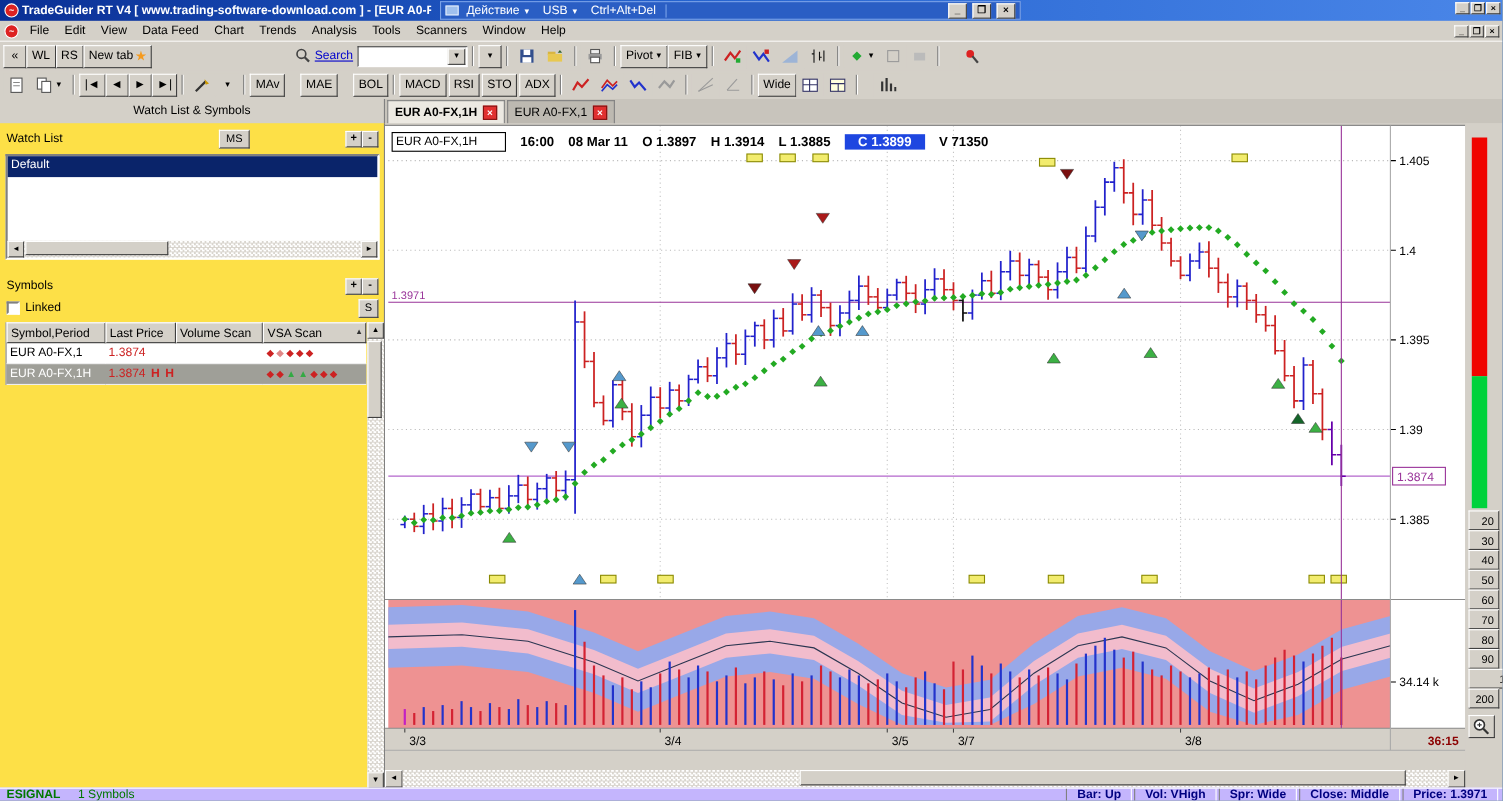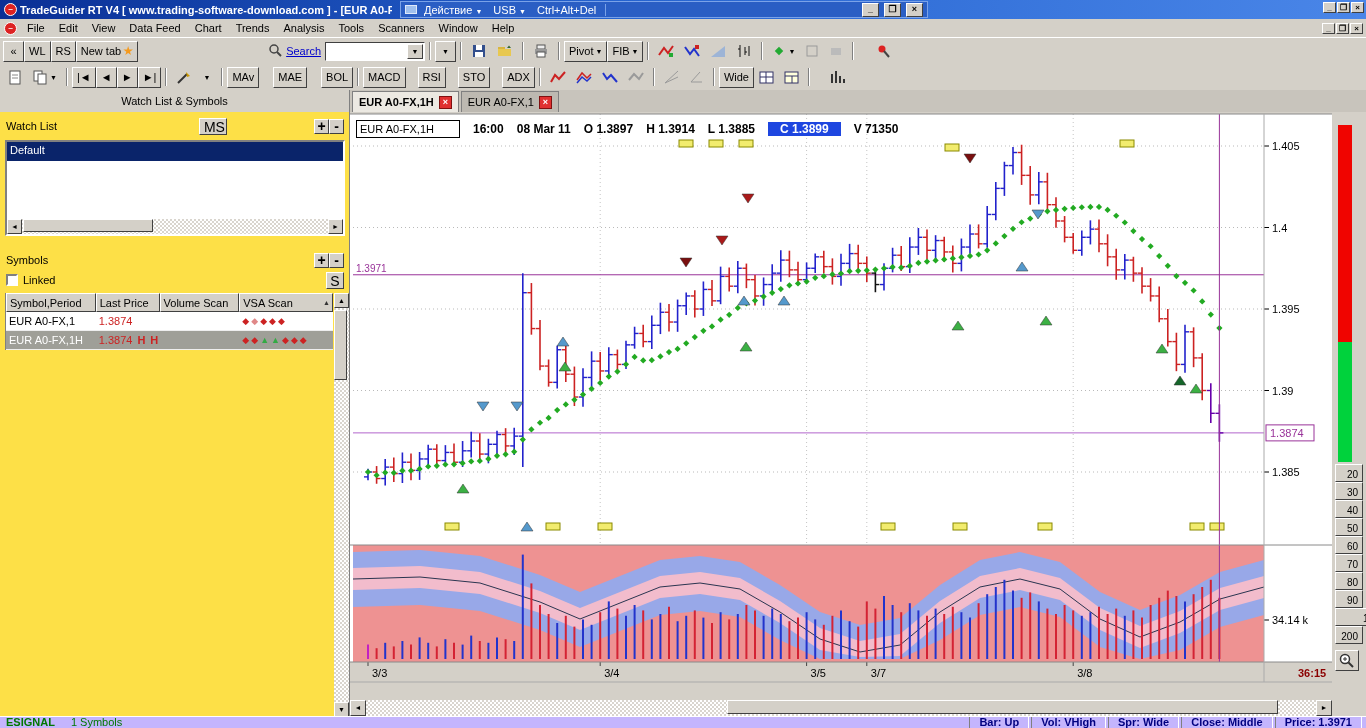--- a/index.html
+++ b/index.html
@@ -50,21 +50,21 @@
   border-right:1px solid #808080}
 .tab{height:21px;display:flex;align-items:center;gap:5px;padding:0 6px;background:#bdb9b1;
   border:1px solid #808080;border-bottom:none;margin-left:2px}
 .tab.active{background:#ece9e2;font-weight:bold}
 .tab-close{width:13px;height:13px;background:#e03030;border:1px solid #801010;color:#fff;
   font-size:9px;line-height:11px;text-align:center;font-weight:bold}
 
 .leftpanel{left:0;top:112px;width:350px;height:604px;background:#fde047;border-right:1px solid #808080}
 .lp-row{position:absolute;left:0;width:350px;height:20px;display:flex;align-items:center;padding:0 6px}
 .xp-btn{background:#d4d0c8;border:1px solid;border-color:#fff #404040 #404040 #fff;
-  font-family:"Liberation Sans",sans-serif;font-size:14px;padding:0 4px;height:17px}
+  font-family:"Liberation Sans",sans-serif;font-size:10px;padding:0 4px;height:17px}
 .xp-btn.sq{width:15px;height:15px;padding:0;line-height:12px;font-weight:bold}
 .listbox{position:absolute;left:5px;top:28px;width:340px;height:96px;background:#fff;
   border:2px solid;border-color:#808080 #fff #fff #808080}
 .lb-item{height:19px;line-height:16px;padding-left:3px}
 .lb-item.sel{background:#0a246a;color:#fff}
 .hscroll{position:absolute;left:0;bottom:0;width:100%;height:15px;background:#ece9e2;display:flex}
 .sb-btn{width:15px;height:15px;background:#d4d0c8;border:1px solid;border-color:#fff #404040 #404040 #fff;
   font-size:7px;text-align:center;line-height:13px;padding:0;flex:none}
 .sb-track{flex:1;position:relative;background:repeating-conic-gradient(#fff 0 25%,#d9d5ce 0 50%) 0 0/4px 4px}
 .sb-thumb{position:absolute;top:0;height:13px;background:#d4d0c8;border:1px solid;border-color:#fff #404040 #404040 #fff}
@@ -297,21 +297,21 @@
     <button class="tb-btn flat">
         <span class="caret">▼</span>
       </button>
     <div class="tb-sep"></div>
     <div style="display:flex;gap:14px">
         <button class="tb-btn">MAv</button>
         <button class="tb-btn">MAE</button>
         <button class="tb-btn">BOL</button>
       </div>
     <div class="tb-sep"></div>
-    <div style="display:flex;gap:12px">
+    <div style="display:flex;gap:2px">
         <button class="tb-btn">MACD</button>
         <button class="tb-btn">RSI</button>
         <button class="tb-btn">STO</button>
         <button class="tb-btn">ADX</button>
       </div>
     <div class="tb-sep"></div>
     <button class="tb-btn flat">
         <svg width="16" height="14">
           <polyline points="1,12 5,5 9,9 15,2" fill="none" stroke="#cc2222" stroke-width="2"></polyline>
         </svg>

